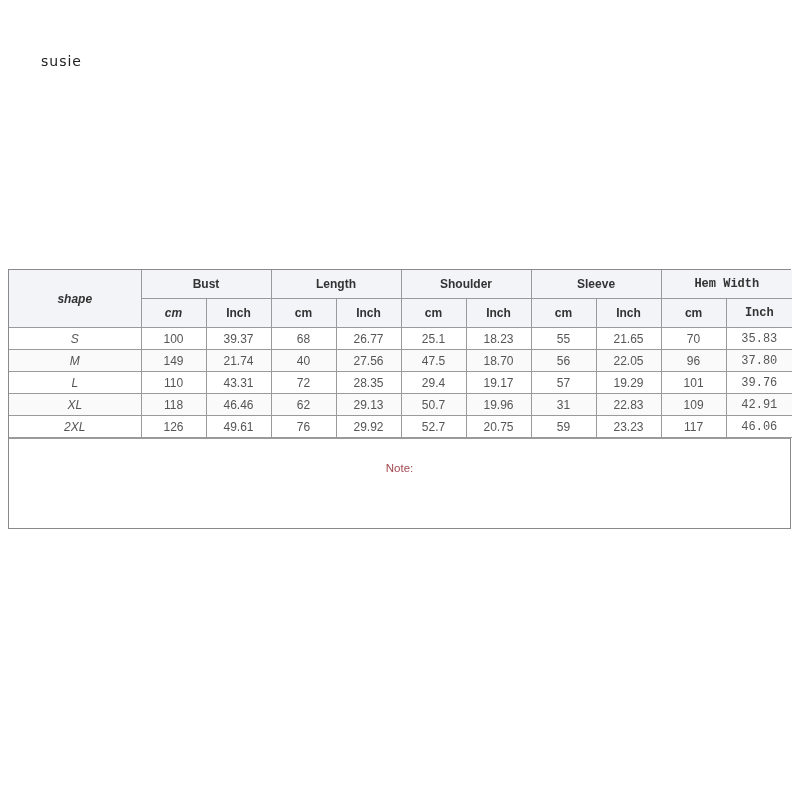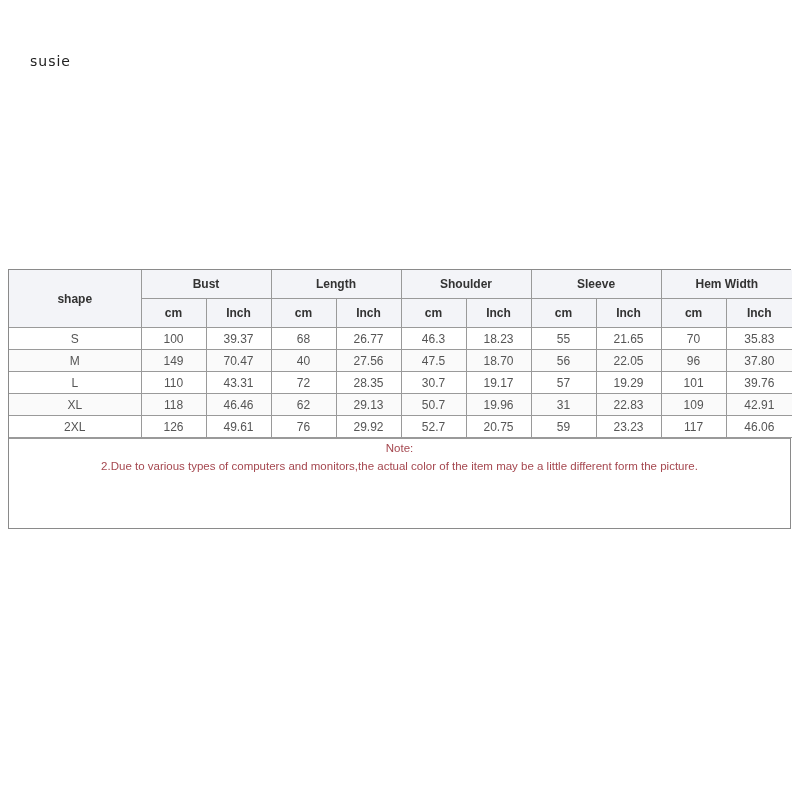--- a/index.html
+++ b/index.html
@@ -9,21 +9,21 @@
     }
     body {
       width: 800px;
       height: 800px;
       position: relative;
       overflow: hidden;
       font-family: "Liberation Sans", sans-serif;
     }
     .watermark {
       position: absolute;
-      left: 30px;
+      left: 41px;
       top: 53px;
       font-family: "DejaVu Sans", sans-serif;
       font-size: 14px;
       letter-spacing: 1px;
       color: #222;
     }
     .size-chart {
       position: absolute;
       left: 8px;
       top: 269px;
@@ -36,41 +36,42 @@
       width: 100%;
       table-layout: fixed;
     }
     th, td {
       border: 1px solid #9a9a9a;
       text-align: center;
       padding: 0;
       font-size: 12px;
     }
     table tr:first-child th { border-top: none; }
-    table tr th:first-child, table tr td:first-child { border-left: none; }
-    table tr th:last-child, table tr td:last-child { border-right: none; }
+    table tr th:first-child, table tr td:first-child { border-left: none; font-style: italic; }
+    table tr th:last-child, table tr td:last-child { border-right: none; font-family: Liberation Mono, monospace; }
     th {
       background: #f3f4f8;
       color: #333;
       font-weight: bold;
     }
     thead tr.group-row th { height: 28px; }
     thead tr.unit-row th { height: 28px; }
     th.shape-head { font-weight: bold; }
     td {
       color: #555;
       height: 21px;
       background: #ffffff;
     }
     tbody tr:nth-child(2) td,
     tbody tr:nth-child(4) td { background: #fafafa; }
     .note {
       border-top: 1px solid #9a9a9a;
       height: 90px;
       box-sizing: border-box;
+      padding-top: 20px;
       text-align: center;
       color: #a5474f;
       font-size: 11.5px;
       line-height: 18px;
     }
     .note div { white-space: nowrap; }
   </style>
 </head>
 <body>
 
@@ -113,47 +114,47 @@
         <th>Inch</th>
       </tr>
     </thead>
     <tbody>
       <tr>
         <td>S</td>
         <td>100</td>
         <td>39.37</td>
         <td>68</td>
         <td>26.77</td>
-        <td>46.3</td>
+        <td>25.1</td>
         <td>18.23</td>
         <td>55</td>
         <td>21.65</td>
         <td>70</td>
         <td>35.83</td>
       </tr>
       <tr>
         <td>M</td>
         <td>149</td>
-        <td>70.47</td>
+        <td>21.74</td>
         <td>40</td>
         <td>27.56</td>
         <td>47.5</td>
         <td>18.70</td>
         <td>56</td>
         <td>22.05</td>
         <td>96</td>
         <td>37.80</td>
       </tr>
       <tr>
         <td>L</td>
         <td>110</td>
         <td>43.31</td>
         <td>72</td>
         <td>28.35</td>
-        <td>30.7</td>
+        <td>29.4</td>
         <td>19.17</td>
         <td>57</td>
         <td>19.29</td>
         <td>101</td>
         <td>39.76</td>
       </tr>
       <tr>
         <td>XL</td>
         <td>118</td>
         <td>46.46</td>
@@ -177,15 +178,14 @@
         <td>59</td>
         <td>23.23</td>
         <td>117</td>
         <td>46.06</td>
       </tr>
     </tbody>
   </table>
 
   <div class="note">
     <div>Note:</div>
-    <div>2.Due to various types of computers and monitors,the actual color of the item may be a little different form the picture.</div>
   </div>
 </div>
 
 </body></html>

